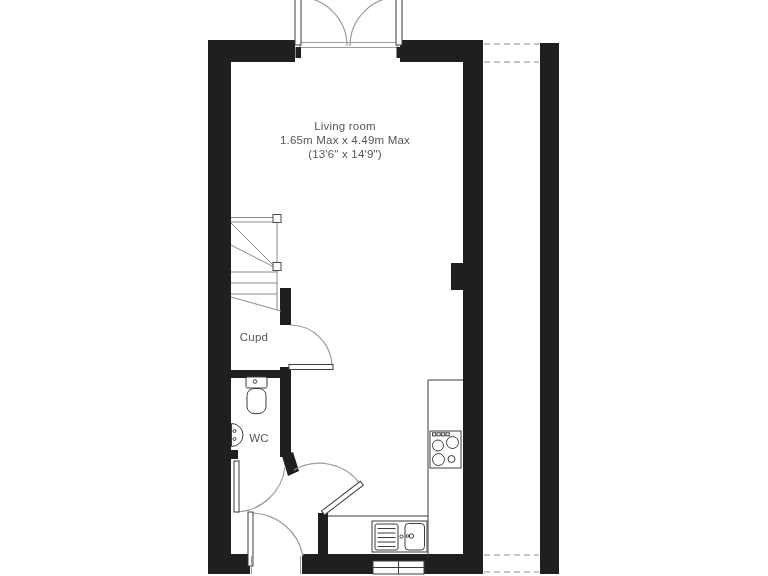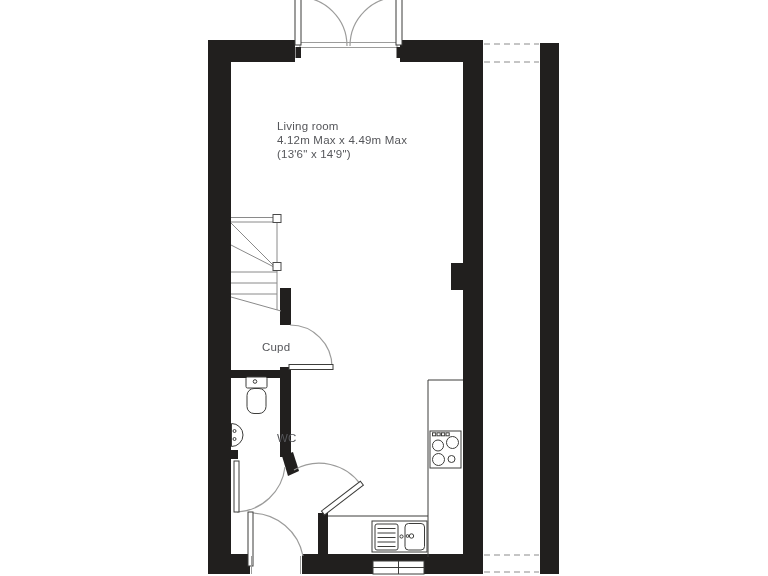--- a/index.html
+++ b/index.html
@@ -1,20 +1,20 @@
 <!DOCTYPE html>
 <html><head>
 <meta charset="utf-8">
 <style>
   html,body{margin:0;padding:0;background:#ffffff;}
   #stage{position:relative;width:768px;height:576px;background:#ffffff;overflow:hidden;
          font-family:"Liberation Sans", sans-serif;}
   #plan-svg{position:absolute;left:0;top:0;}
-  .label{position:absolute;text-align:left;color:#55565a;font-size:11.5px;line-height:14px;
-         letter-spacing:.2px;white-space:nowrap;margin-left:32px;}
+  .label{position:absolute;text-align:center;color:#55565a;font-size:11.5px;line-height:14px;
+         letter-spacing:.2px;white-space:nowrap;}
 </style>
 </head>
 <body>
 
 <div id="stage">
 
   <svg id="plan-svg" width="768" height="576" viewBox="0 0 768 576">
 
     <g fill="#211f1e" stroke="none">
       <rect x="208" y="40" width="23" height="534"></rect>
@@ -130,26 +130,26 @@
 
     <g fill="#ffffff" stroke="#3d3d3b" stroke-width="1">
       <rect x="373" y="561" width="51" height="13"></rect>
       <path d="M373 567.5 H424"></path>
       <path d="M398.5 561 V574"></path>
     </g>
   </svg>
 
   <div class="label" style="left:245px;top:119px;width:200px">
     <div>Living room</div>
-    <div>4.12m Max x 4.49m Max</div>
+    <div>1.65m Max x 4.49m Max</div>
     <div>(13'6" x 14'9")</div>
   </div>
 
 
-  <div class="label" style="left:230px;top:340px;width:48px">
+  <div class="label" style="left:230px;top:330px;width:48px">
     <div>Cupd</div>
   </div>
 
   <div class="label" style="left:245px;top:431px;width:28px">
     <div>WC</div>
   </div>
 
 </div>
 
 </body></html>

